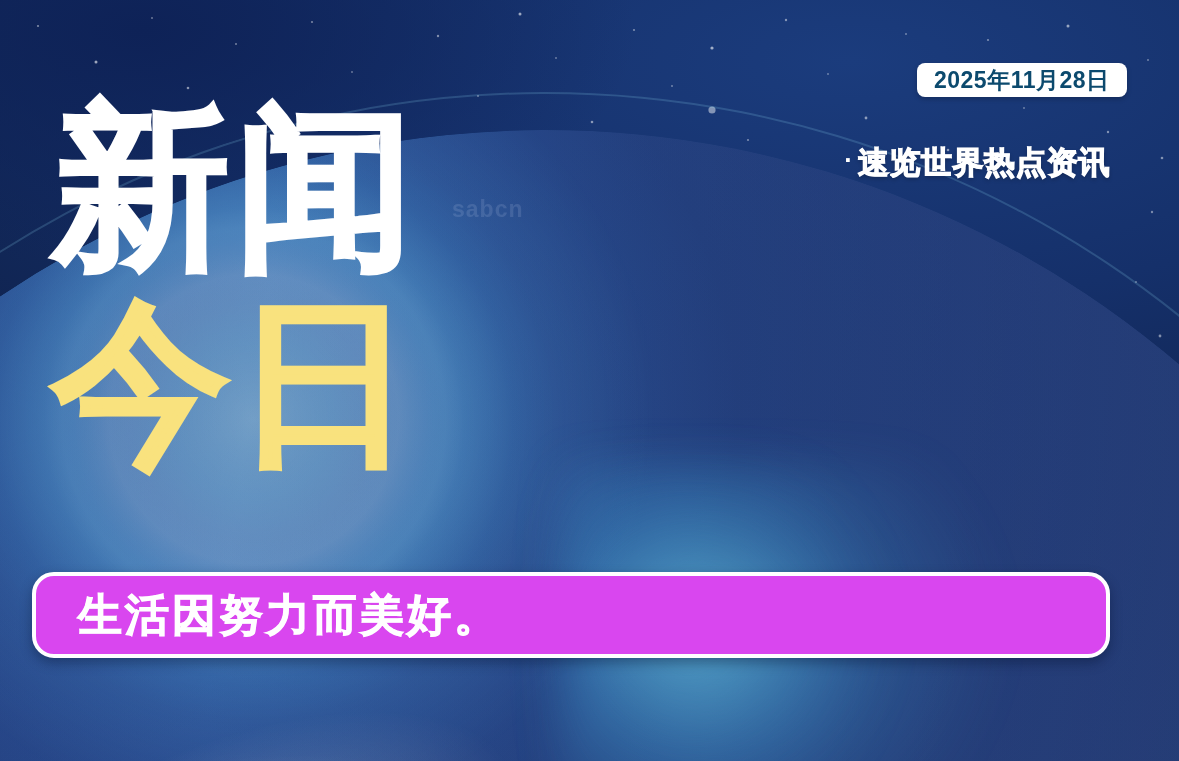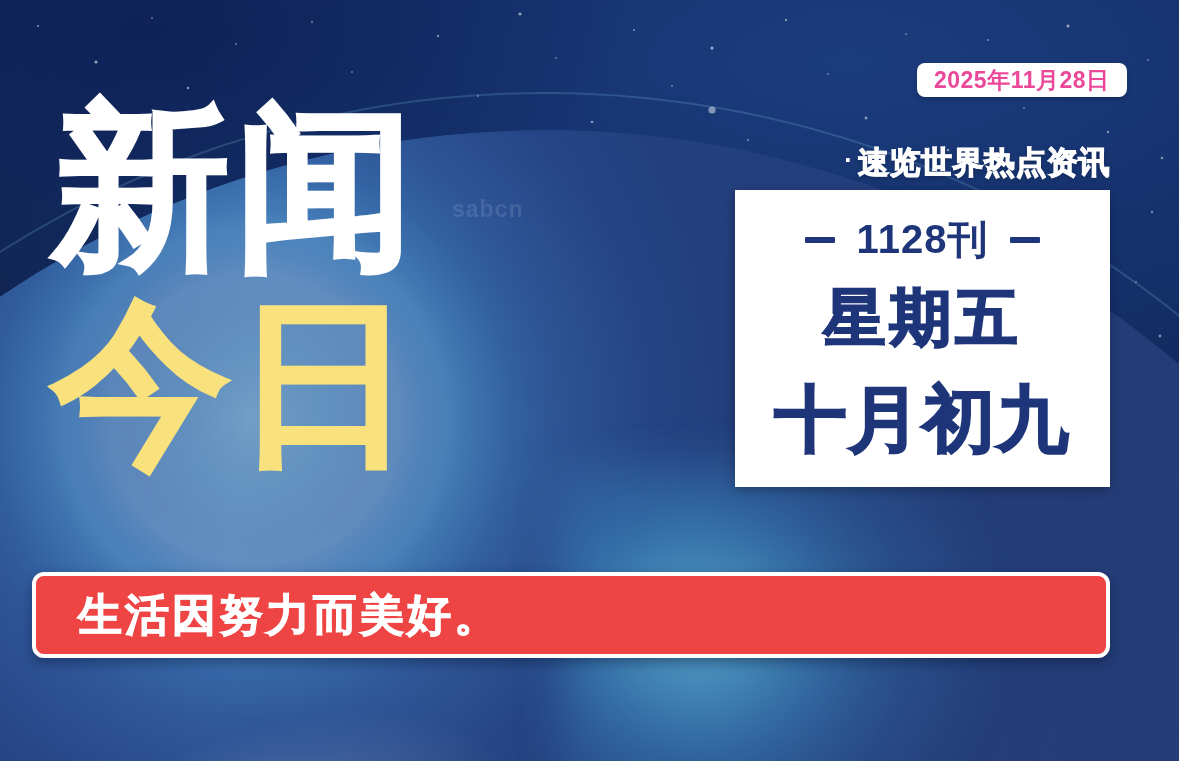--- a/index.html
+++ b/index.html
@@ -176,21 +176,21 @@
   .date-pill {
     position: absolute;
     left: 917px;
     top: 63px;
     height: 34px;
     padding: 0 17px;
     display: flex;
     align-items: center;
     background: #ffffff;
     border-radius: 8px;
-    color: #ec4899;
+    color: #0c4a6e;
     font-size: 23px;
     font-weight: 700;
     letter-spacing: .5px;
     box-shadow: 0 2px 5px rgba(0,0,0,.22);
   }
 
   .tagline {
     position: absolute;
     left: 735px;
     top: 140px;
@@ -273,23 +273,23 @@
   }
 
   
   .slogan-banner {
     position: absolute;
     left: 32px;
     top: 572px;
     width: 1078px;
     height: 86px;
     box-sizing: border-box;
-    background: #ef4444;
+    background: #d946ef;
     border: 4px solid #ffffff;
-    border-radius: 12px;
+    border-radius: 22px;
     display: flex;
     align-items: center;
     box-shadow: 0 5px 12px rgba(5,15,45,.38);
   }
   .slogan-text {
     margin-left: 42px;
     color: #ffffff;
     font-size: 44px;
     font-weight: 900;
     letter-spacing: 3px;
@@ -396,27 +396,18 @@
 
   <div class="date-pill">
     <span>2025年11月28日</span>
   </div>
 
   <div class="tagline">
     <span class="dot">·</span>
     <span class="brief">速览世界热点资讯</span>
   </div>
 
-  <div class="info-card">
-    <div class="issue-row">
-      <span class="issue-dash"></span>
-      <span>1128刊</span>
-      <span class="issue-dash"></span>
-    </div>
-    <div class="weekday">星期五</div>
-    <div class="lunar">十月初九</div>
-  </div>
 
   <div class="slogan-banner">
     <span class="slogan-text">生活因努力而美好。</span>
   </div>
 
 </div>
 
 </body></html>

